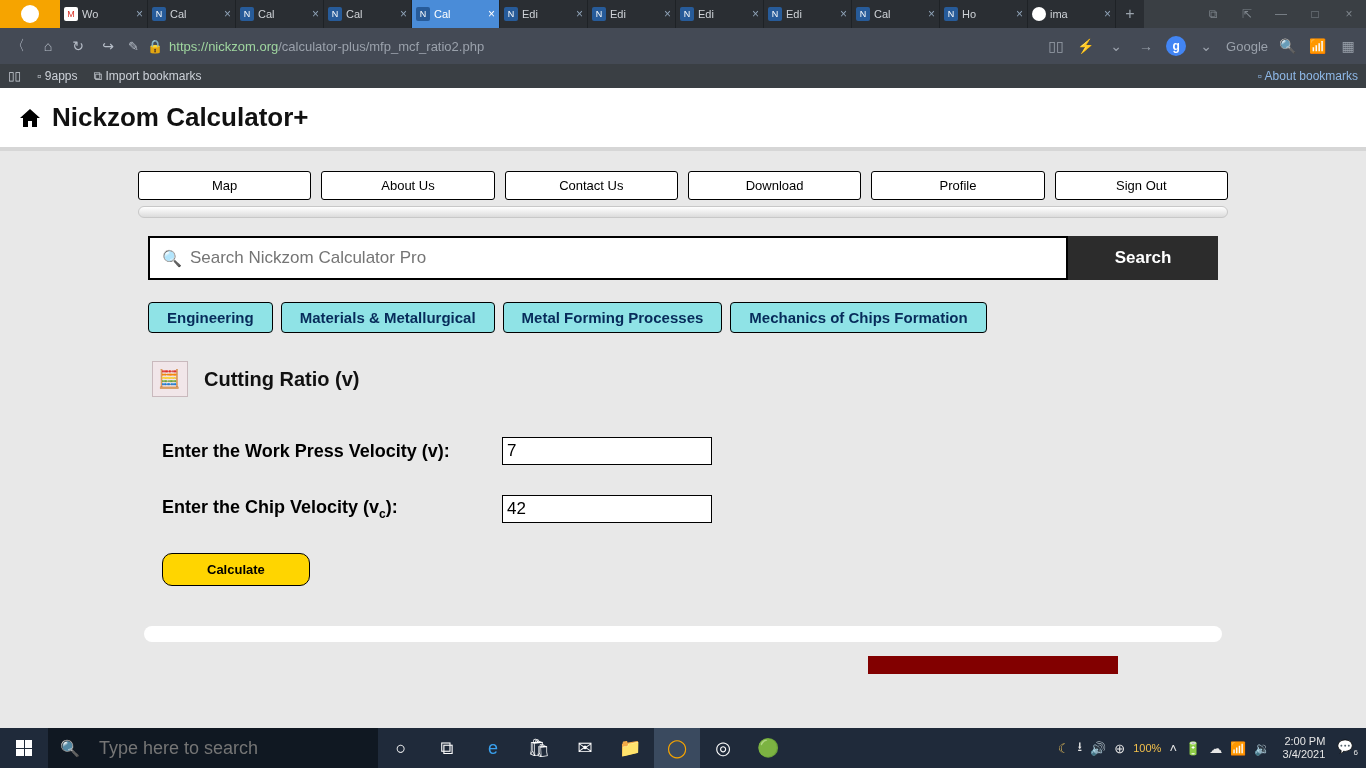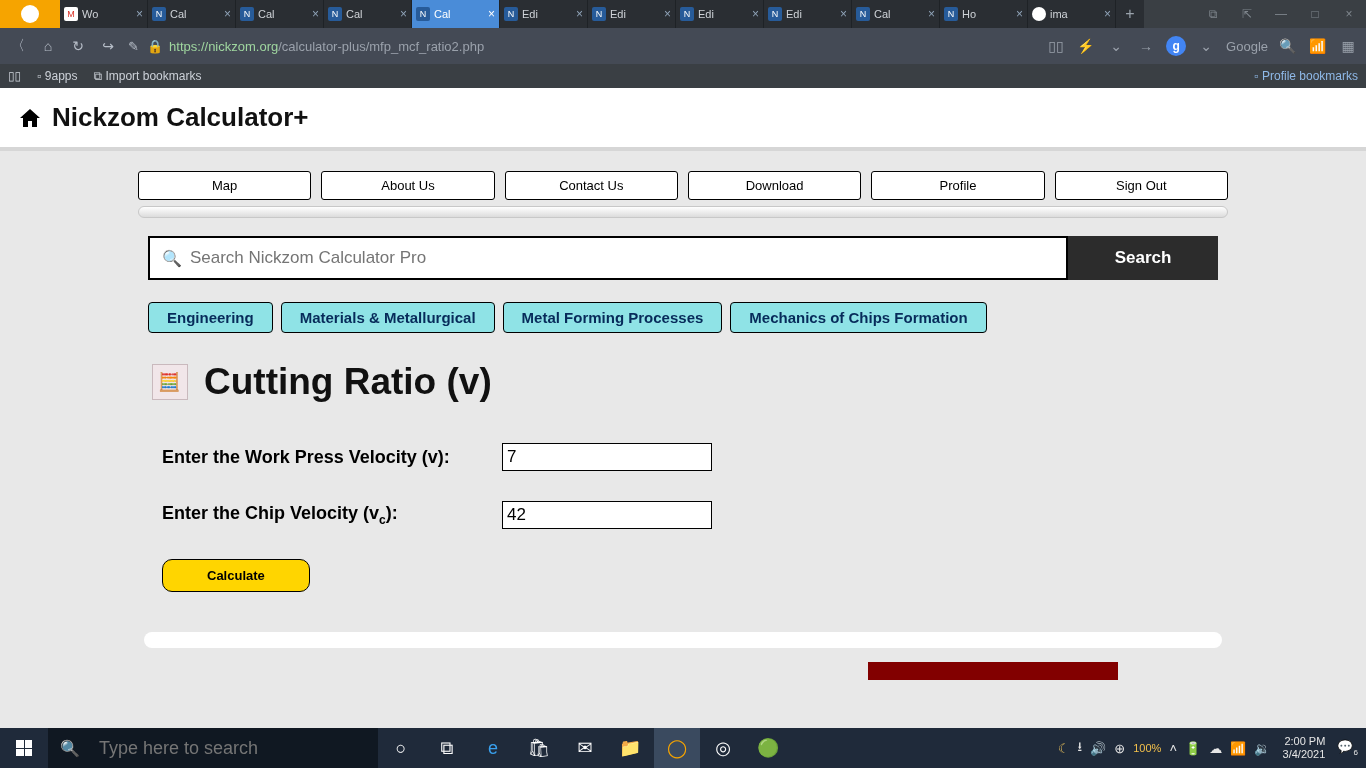--- a/index.html
+++ b/index.html
@@ -43,21 +43,21 @@
 .roundbar { height:12px; background:linear-gradient(#fff,#dcdcdc); border:1px solid #c8c8c8; border-radius:8px; margin:6px 0 18px;}
 .srchrow { display:flex; margin:0 10px 22px;}
 .srchbox { flex:1; border:2px solid #000; background:#fff; display:flex; align-items:center; padding:0 12px; height:44px;}
 .srchbox input { border:none; outline:none; font-size:17px; flex:1; color:#9a9a9a; background:transparent;}
 .mag { color:#b5b5b5; margin-right:8px; font-size:16px;}
 .srchbtn { width:150px; background:#2c2c2c; color:#fff; font-weight:700; font-size:17px; display:flex; align-items:center; justify-content:center;}
 .crumbs { display:flex; gap:8px; margin:0 10px 28px;}
 .crumb { background:#8fe3e6; border:1.5px solid #000; border-radius:4px; padding:6px 18px; font-weight:700; color:#072b5a; font-size:15px;}
 .titlebar { display:flex; align-items:center; gap:16px; margin:0 14px 40px;}
 .tool-ico { width:36px; height:36px; background:#f1e6e9; border:1px solid #c9b9bd; display:flex; align-items:center; justify-content:center; font-size:18px;}
-.titlebar h2 { font-size:37px; font-weight:800; color:#111;}
+.titlebar h2 { font-size:20px; font-weight:800; color:#111;}
 .form { margin:0 24px;}
 .frow { display:flex; align-items:center; margin-bottom:30px;gap:20px;}
 .flabel { width:320px; font-size:18px; font-weight:600; color:#000;}
 .flabel sub { font-size:12px;}
 .finput { width:210px; height:28px; border:1.5px solid #000; font-size:17px; padding:0 4px;}
 .calc { background:#ffd500; border:1.5px solid #000; border-radius:10px; padding:8px 44px; font-weight:800; font-size:13px;}
 .bottombar { height:16px; background:#fff; border-radius:10px; margin:40px 6px 14px;}
 .redbar-wrap { display:flex; justify-content:flex-end; padding-right:110px;}
 .redbar { height:18px; width:250px; background:#820000;}
 
@@ -179,21 +179,21 @@
       <span class="nav-ico">🔍</span>
       <span class="nav-ico">📶</span>
       <span class="nav-ico">▦</span>
     </div>
   </div>
 
   <div class="bmbar">
     <span>▯▯</span>
     <span>▫ <span>9apps</span></span>
     <span>⧉ <span>Import bookmarks</span></span>
-    <span class="r">▫ <span>Profile bookmarks</span></span>
+    <span class="r">▫ <span>About bookmarks</span></span>
   </div>
 </div>
 
 <div class="page">
   <div class="hdr">
     <svg class="home-ico" viewBox="0 0 24 24" fill="#000">
         <path d="M12 3l10 9h-3v9h-5v-6h-4v6H5v-9H2z"></path>
       </svg>
     <span>Nickzom Calculator+</span>
   </div>

